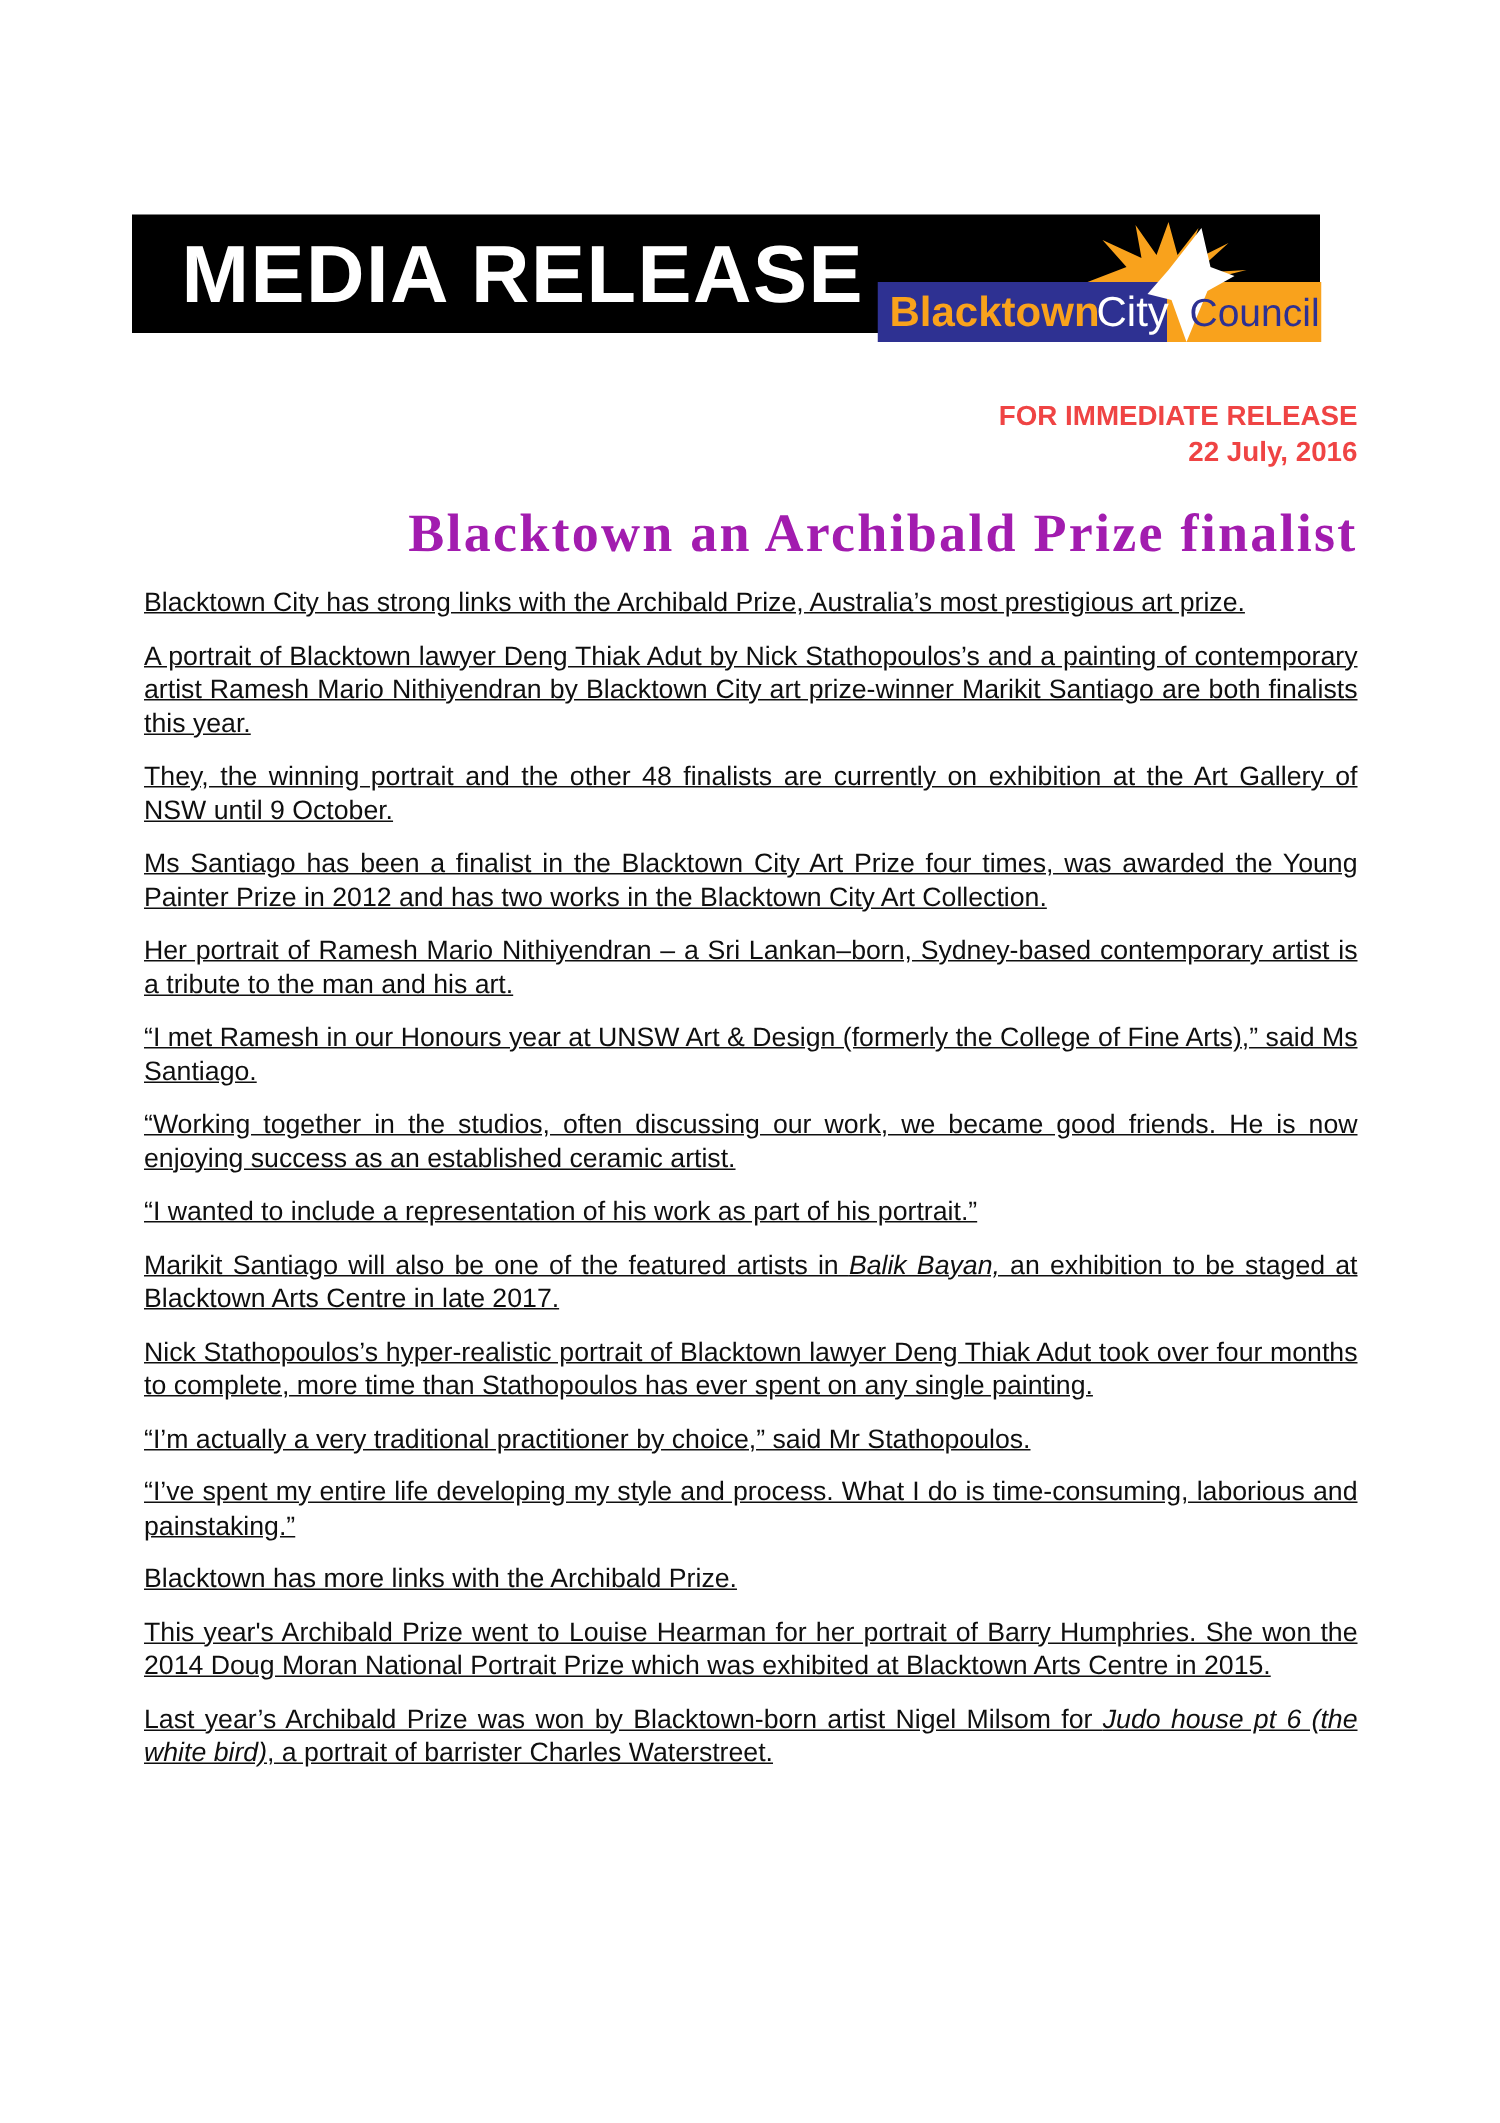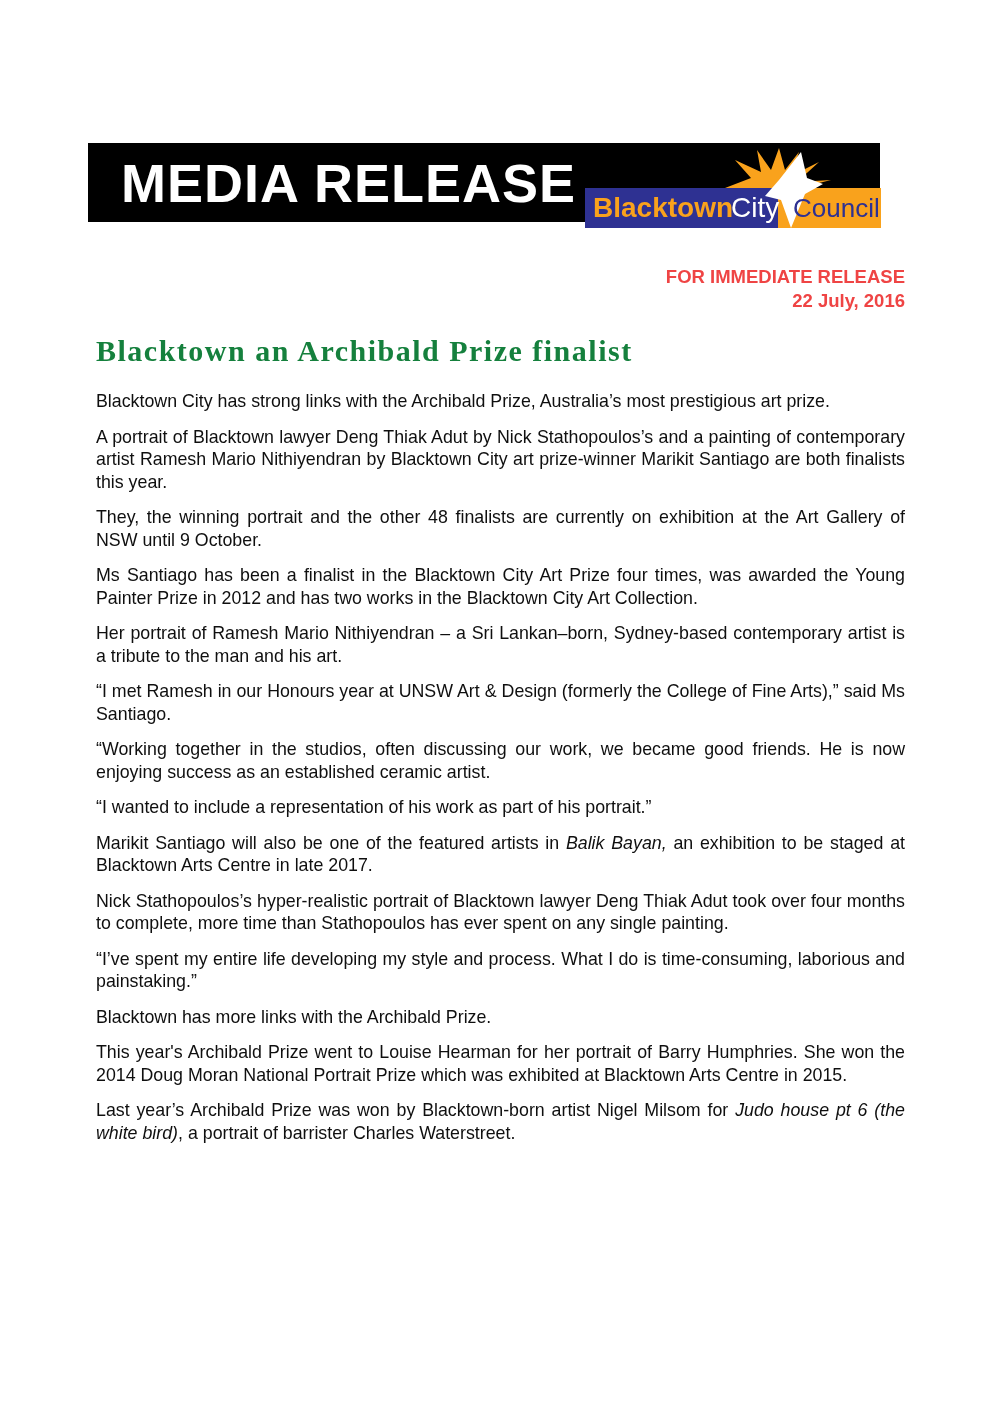--- a/index.html
+++ b/index.html
@@ -51,37 +51,38 @@
     line-height: 24px;
     color: #ef4444;
   }
 
   
   .article-title {
     position: absolute;
     left: 96px; top: 334px;
     width: 809px;
     margin: 0;
-    text-align: left;
+    text-align: right;
     font-family: "Liberation Serif", serif;
     font-weight: bold;
-    font-size: 30px;
+    font-size: 36px;
     letter-spacing: 1.5px;
-    color: #15803d;
+    color: #a21caf;
   }
 
   
   .article-body {
     position: absolute;
     left: 96px; top: 390px;
     width: 809px;
     font-size: 17.8px;
     line-height: 22.5px;
     text-align: justify;
     color: #0f0f0f;
+    text-decoration: underline;
   }
   .article-body p { margin: 0 0 13px 0; }
   .article-body .it { font-style: italic; margin-top: 40px; }
 </style>
 </head>
 <body>
 
 <div class="page">
 
   <header class="banner">
@@ -116,19 +117,20 @@
       <p><span>Blacktown City has strong links with the Archibald Prize, Australia’s most prestigious art prize.</span></p>
       <p><span>A portrait of Blacktown lawyer Deng Thiak Adut by Nick Stathopoulos’s and a painting of contemporary artist Ramesh Mario Nithiyendran by Blacktown City art prize-winner Marikit Santiago are both finalists this year.</span></p>
       <p><span>They, the winning portrait and the other 48 finalists are currently on exhibition at the Art Gallery of NSW until 9 October.</span></p>
       <p><span>Ms Santiago has been a finalist in the Blacktown City Art Prize four times, was awarded the Young Painter Prize in 2012 and has two works in the Blacktown City Art Collection.</span></p>
       <p><span>Her portrait of Ramesh Mario Nithiyendran – a Sri Lankan–born, Sydney-based contemporary artist is a tribute to the man and his art.</span></p>
       <p><span>“I met Ramesh in our Honours year at UNSW Art &amp; Design (formerly the College of Fine Arts),” said Ms Santiago.</span></p>
       <p><span>“Working together in the studios, often discussing our work, we became good friends. He is now enjoying success as an established ceramic artist.</span></p>
       <p><span>“I wanted to include a representation of his work as part of his portrait.”</span></p>
       <p><span>Marikit Santiago will also be one of the featured artists in </span><span class="it">Balik Bayan,</span><span> an exhibition to be staged at Blacktown Arts Centre in late 2017.</span></p>
       <p><span>Nick Stathopoulos’s hyper-realistic portrait of Blacktown lawyer Deng Thiak Adut took over four months to complete, more time than Stathopoulos has ever spent on any single painting.</span></p>
+      <p><span>“I’m actually a very traditional practitioner by choice,” said Mr Stathopoulos.</span></p>
       <p><span>“I’ve spent my entire life developing my style and process. What I do is time-consuming, laborious and painstaking.”</span></p>
       <p><span>Blacktown has more links with the Archibald Prize.</span></p>
       <p><span>This year's Archibald Prize went to Louise Hearman for her portrait of Barry Humphries. She won the 2014 Doug Moran National Portrait Prize which was exhibited at Blacktown Arts Centre in 2015.</span></p>
       <p><span>Last year’s Archibald Prize was won by Blacktown-born artist Nigel Milsom for </span><span class="it">Judo house pt 6 (the white bird)</span><span>, a portrait of barrister Charles Waterstreet.</span></p>
     </div>
 
 </div>
 
 </body></html>

